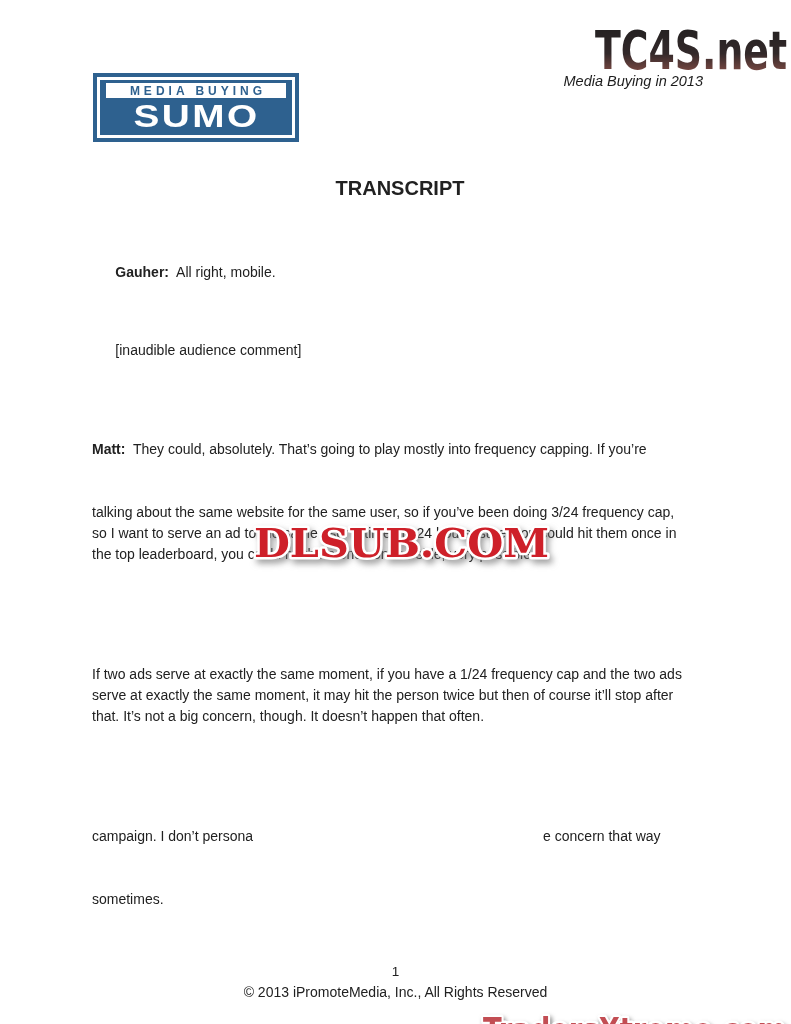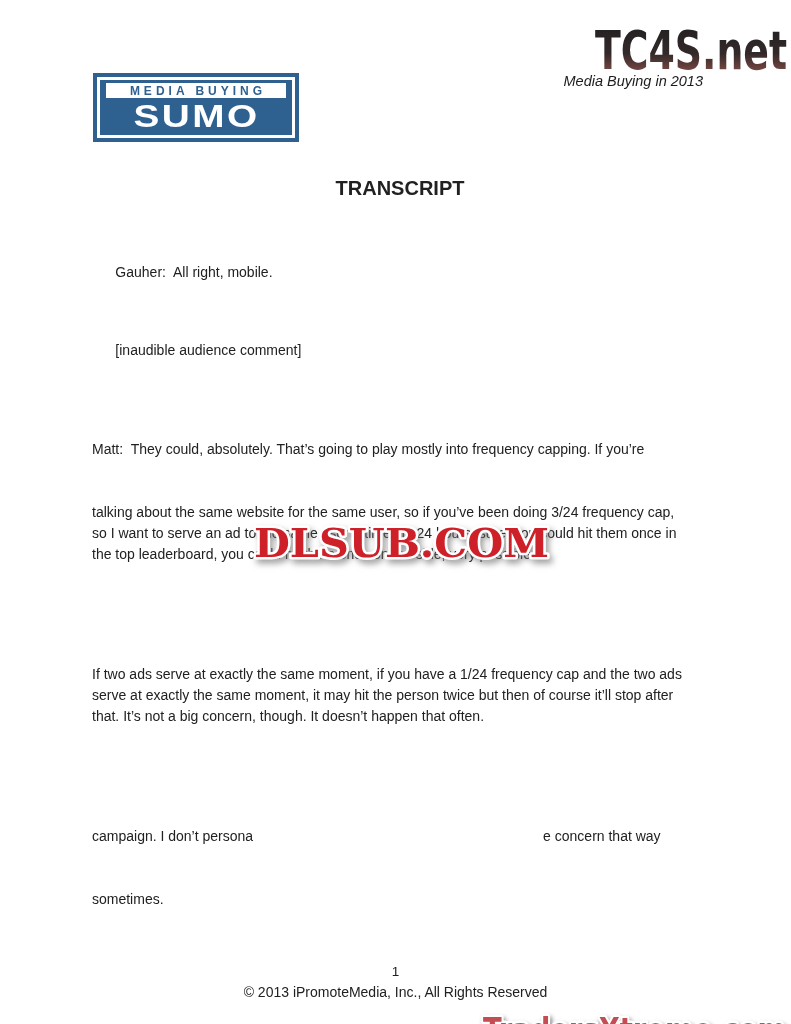--- a/index.html
+++ b/index.html
@@ -18,21 +18,21 @@
   .sumo-strip{background:#fff;margin-top:3px;width:calc(100% - 12px);height:15px;
     display:flex;align-items:center;justify-content:center;}
   .sumo-strip span{color:var(--logo-blue,#2e618f);font-size:12px;font-weight:bold;
     letter-spacing:4px;padding-left:4px;line-height:1;}
   .sumo-main{color:#fff;font-weight:bold;font-size:31px;letter-spacing:2px;line-height:1;
     margin-top:3px;display:inline-block;transform:scaleX(1.25);}
   
   .content{position:absolute;left:92px;top:145px;width:640px;font-size:14px;line-height:21px;}
   .doc-title{width:616px;text-align:center;font-weight:bold;font-size:20px;margin:5px 0 42px;}
   .para{white-space:pre;margin:0 0 15px;}
-  .speaker{font-weight:normal;}
+  .speaker{font-weight:bold;}
   .gap{display:inline-block;width:290px;}
   
   .dlsub{position:absolute;left:248px;top:487px;
     filter:drop-shadow(3px 4px 3px rgba(110,110,110,0.65));}
   .dlsub text{fill:var(--dlsub-red,#ce2029);}
   .traders{position:absolute;right:-2px;top:977px;
     filter:drop-shadow(2px 3px 2px rgba(90,90,90,0.7));}
   .traders text{fill:var(--traders-red,#c24d53);}
   
   .page-number{position:absolute;top:936px;left:0;width:100%;text-align:center;font-size:13.5px;}

